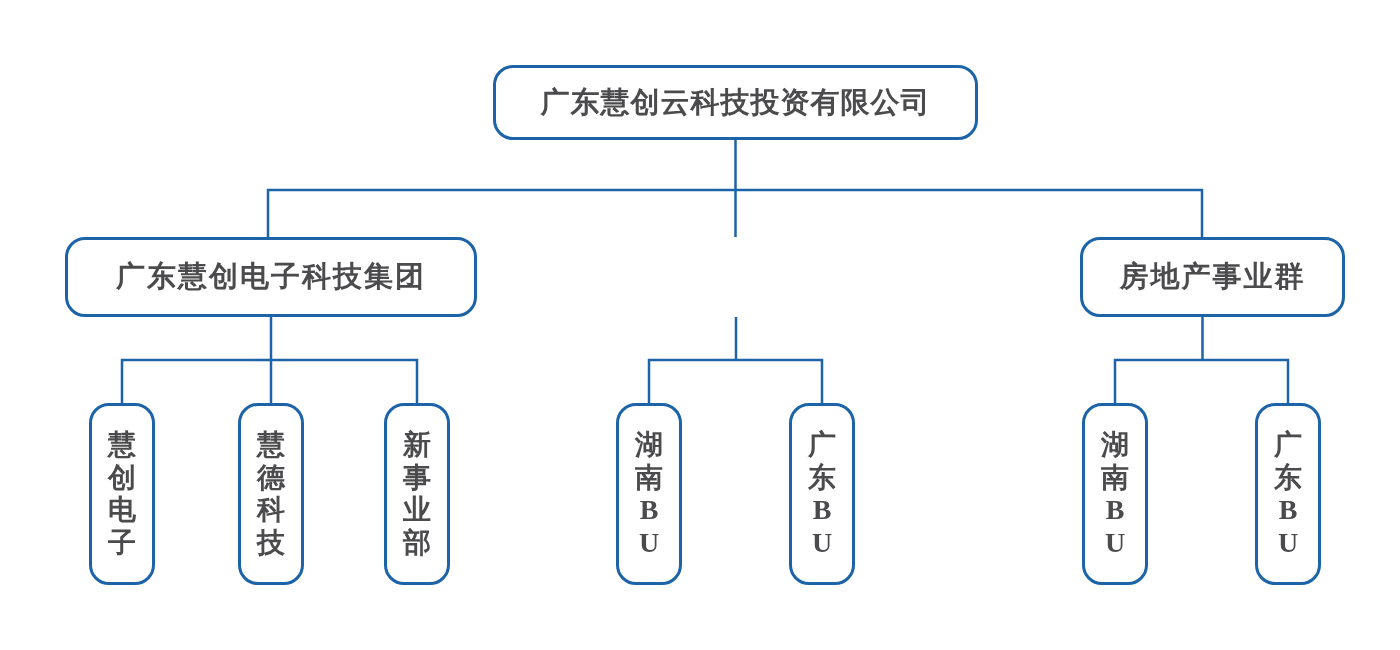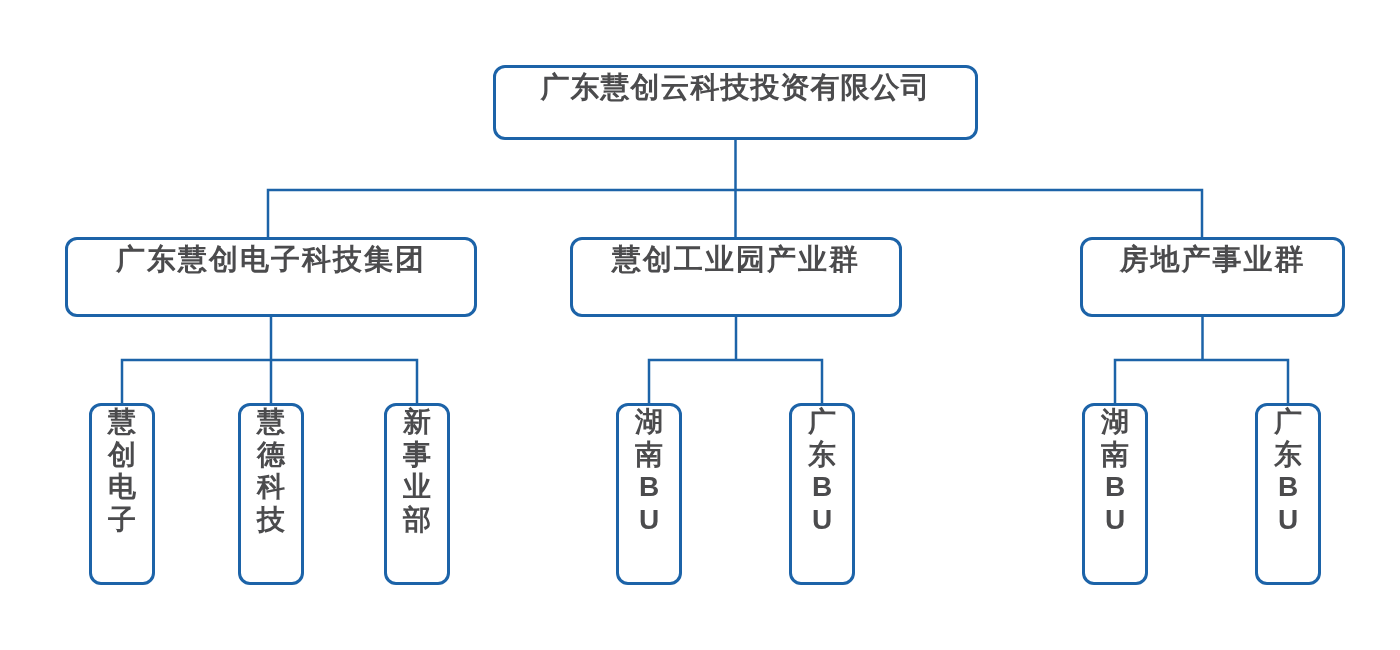--- a/index.html
+++ b/index.html
@@ -24,26 +24,27 @@
   .connectors path {
     fill: none;
     stroke: currentColor;
     stroke-width: 2.5;
   }
   .node {
     position: absolute;
     box-sizing: border-box;
     background: var(--box-fill, #ffffff);
     border: 3px solid var(--box-border-blue, #1c63a8);
-    border-radius: 12px;
+    border-radius: 20px;
     display: flex;
-    align-items: flex-start;
+    align-items: center;
     justify-content: center;
     color: var(--text-gray, #4b4b4d);
     font-weight: 700;
+    font-family: Liberation Serif, serif;
   }
   .node-root {
     left: 493px; top: 65px; width: 485px; height: 75px;
     font-size: 29px; letter-spacing: 1px;
   }
   .node-group {
     top: 237px; height: 80px;
     font-size: 29px; letter-spacing: 2px;
   }
   .node-g0 { left: 65px;   width: 412px; }
@@ -86,23 +87,20 @@
     <path d="M1202.5 317 V360"></path>
     <path d="M1115 403 V360 H1288 V403"></path>
   </svg>
 
   <div class="node node-root">
     <span>广东慧创云科技投资有限公司</span>
   </div>
 
   <div class="node node-group node-g0">
     <span>广东慧创电子科技集团</span>
-  </div>
-  <div class="node node-group node-g1">
-    <span>慧创工业园产业群</span>
   </div>
   <div class="node node-group node-g2">
     <span>房地产事业群</span>
   </div>
 
   <div class="node node-leaf leaf-a0">
     <div class="vlabel">
         <span class="vchar">慧</span>
         <span class="vchar">创</span>
         <span class="vchar">电</span>

